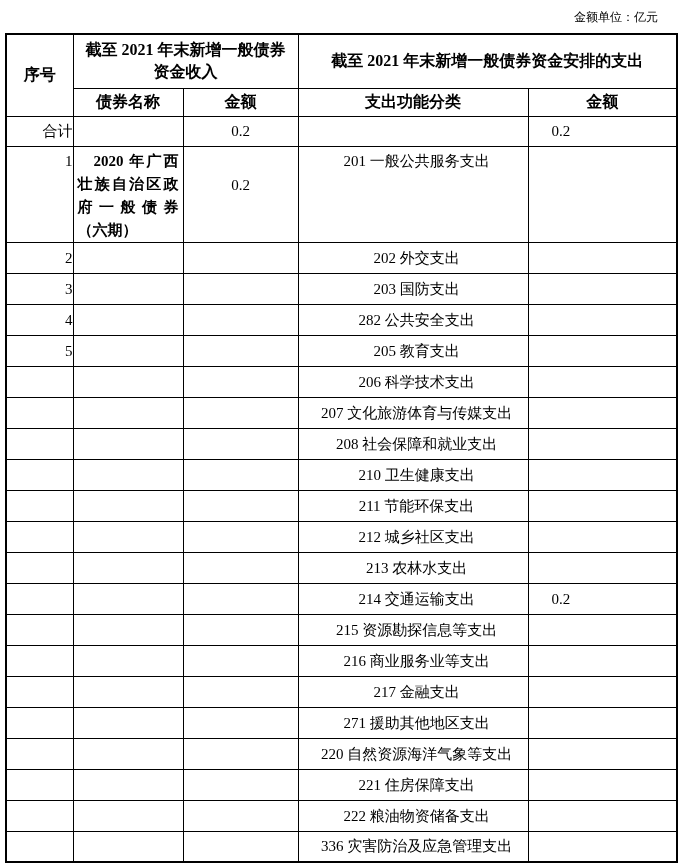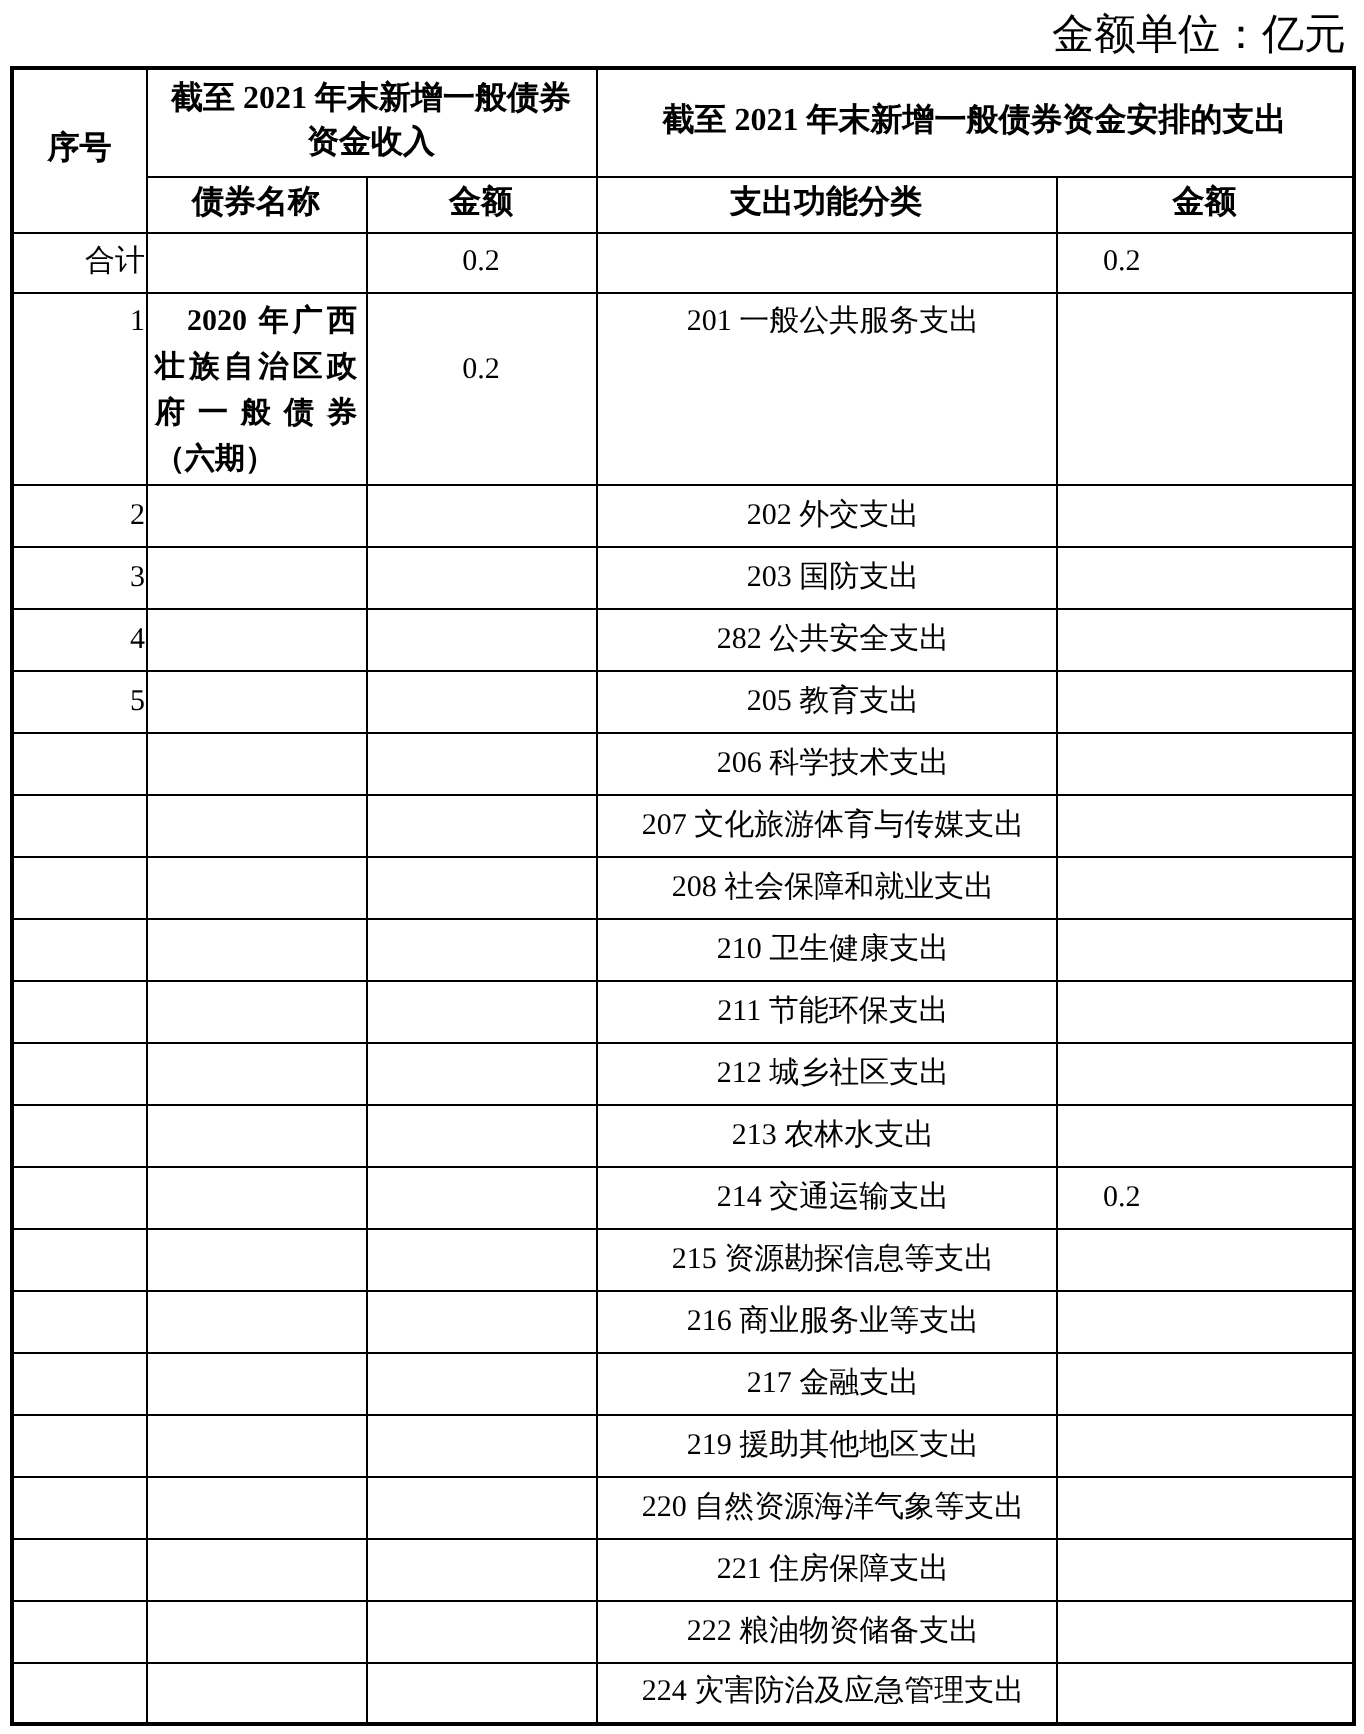--- a/index.html
+++ b/index.html
@@ -12,22 +12,22 @@
   .page {
     position: relative;
     width: 682px;
     height: 867px;
     background: #ffffff;
     overflow: hidden;
   }
   .unit-note {
     position: absolute;
     top: 8px;
-    right: 9px;
-    font-size: 21px;
+    right: 24px;
+    font-size: 12px;
     line-height: 18px;
     white-space: nowrap;
     font-family: Liberation Serif, serif;
   }
   table.main {
     position: absolute;
     left: 5px;
     top: 33px;
     width: 671px;
     border-collapse: collapse;
@@ -211,21 +211,21 @@
         <td class="c-serial"></td>
         <td class="c-bond"></td>
         <td class="c-iamt"></td>
         <td class="c-cat">217 金融支出</td>
         <td class="c-eamt"></td>
       </tr>
       <tr class="row-normal">
         <td class="c-serial"></td>
         <td class="c-bond"></td>
         <td class="c-iamt"></td>
-        <td class="c-cat">219 援助其他地区支出</td>
+        <td class="c-cat">271 援助其他地区支出</td>
         <td class="c-eamt"></td>
       </tr>
       <tr class="row-normal">
         <td class="c-serial"></td>
         <td class="c-bond"></td>
         <td class="c-iamt"></td>
         <td class="c-cat">220 自然资源海洋气象等支出</td>
         <td class="c-eamt"></td>
       </tr>
       <tr class="row-normal">
@@ -239,18 +239,18 @@
         <td class="c-serial"></td>
         <td class="c-bond"></td>
         <td class="c-iamt"></td>
         <td class="c-cat">222 粮油物资储备支出</td>
         <td class="c-eamt"></td>
       </tr>
       <tr class="row-normal">
         <td class="c-serial"></td>
         <td class="c-bond"></td>
         <td class="c-iamt"></td>
-        <td class="c-cat">224 灾害防治及应急管理支出</td>
+        <td class="c-cat">336 灾害防治及应急管理支出</td>
         <td class="c-eamt"></td>
       </tr>
     </tbody>
   </table>
 </div>
 
 </body></html>

